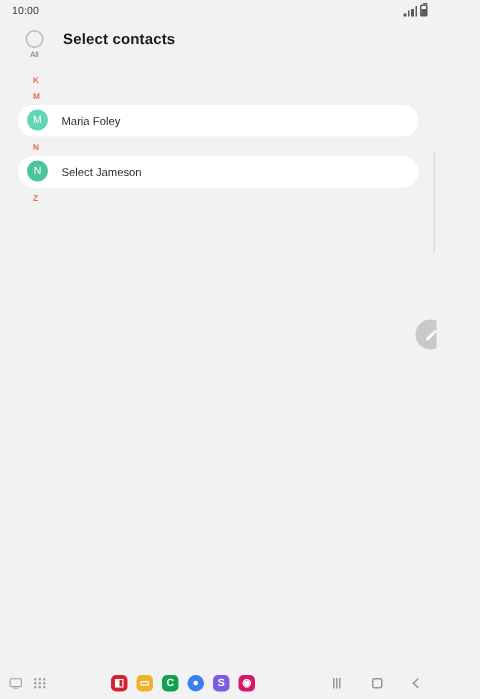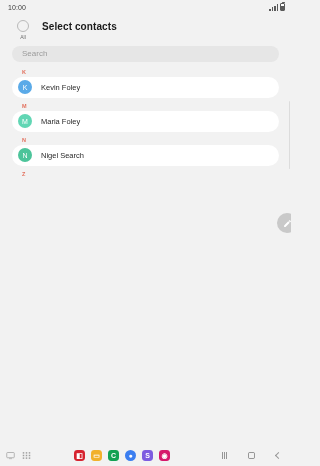--- a/index.html
+++ b/index.html
@@ -129,47 +129,36 @@
   </div>
 
   <div class="header">
     <div class="select-all">
       <span class="check-circle"></span>
       <span class="select-all-label">All</span>
     </div>
     <div class="page-title">Select contacts</div>
   </div>
 
-  <div class="search-wrap">
-    <div class="search-field">
-      <span class="search-placeholder">Search</span>
-    </div>
-  </div>
 
   <div class="list" id="contact-list">
       <div class="section-letter first" style="color: rgb(226, 112, 93);">K</div>
-      <div class="contact-card">
-        <span class="avatar" style="background: rgb(90, 170, 232);">
-          <span class="app-glyph" style="font-weight: normal;">K</span>
-        </span>
-        <span class="contact-name">Kevin Foley</span>
-      </div>
       <div class="section-letter" style="color: rgb(226, 112, 93);">M</div>
       <div class="contact-card">
         <span class="avatar" style="background: rgb(97, 214, 180);">
           <span class="app-glyph" style="font-weight: normal;">M</span>
         </span>
         <span class="contact-name">Maria Foley</span>
       </div>
       <div class="section-letter" style="color: rgb(226, 112, 93);">N</div>
       <div class="contact-card">
         <span class="avatar" style="background: rgb(76, 196, 154);">
           <span class="app-glyph" style="font-weight: normal;">N</span>
         </span>
-        <span class="contact-name">Nigel Search</span>
+        <span class="contact-name">Select Jameson</span>
       </div>
       <div class="section-letter" style="color: rgb(226, 112, 93);">Z</div>
     </div>
 
   <div class="scroll-track"></div>
 
   <div class="fab">
     <svg width="9" height="9" viewBox="0 0 24 24">
       <path d="M3 17.25V21h3.75L17.81 9.94l-3.75-3.75L3 17.25zM20.71 7.04a1 1 0 000-1.41l-2.34-2.34a1 1 0 00-1.41 0l-1.83 1.83 3.75 3.75 1.83-1.83z" fill="#ffffff"></path>
     </svg>

